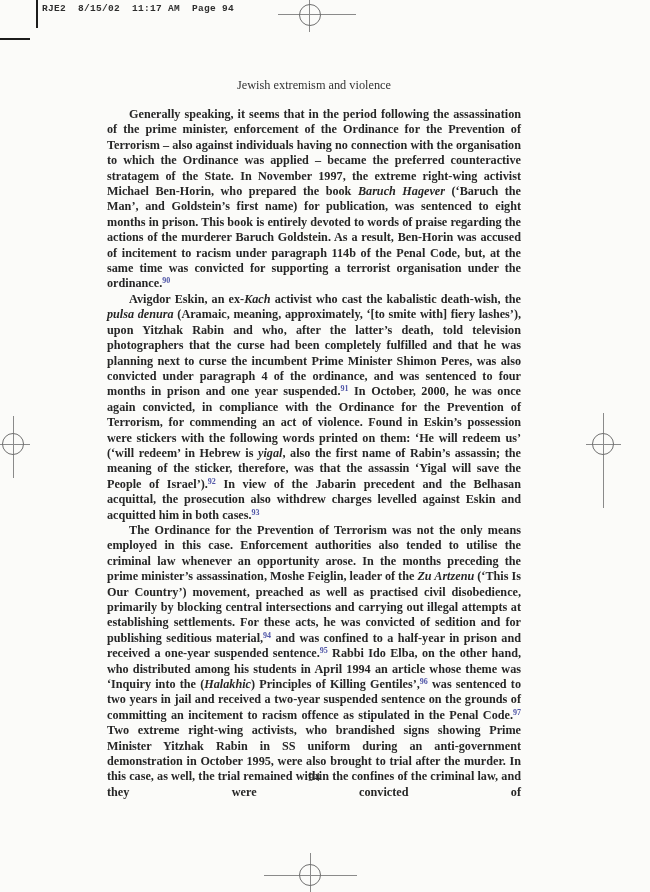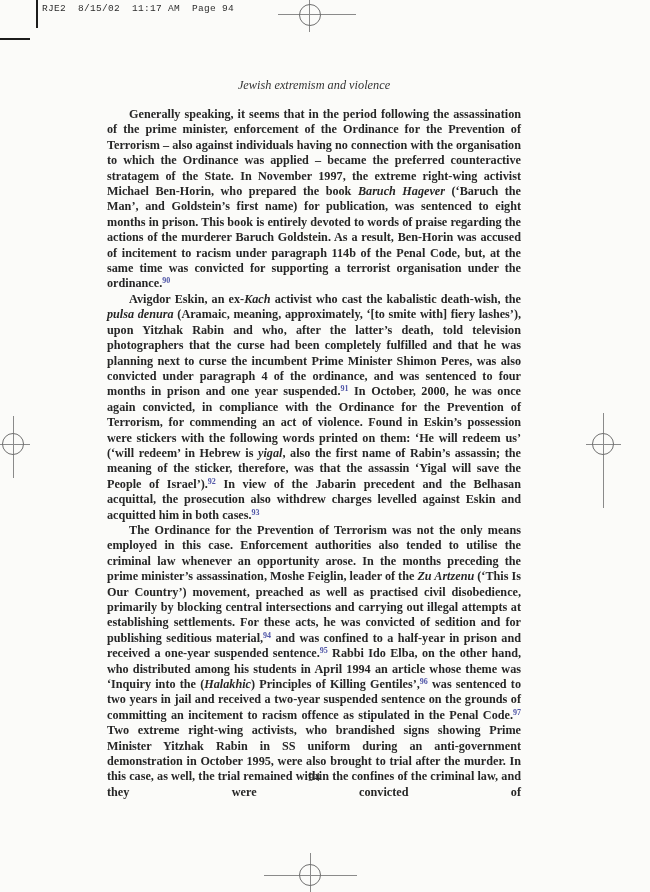--- a/index.html
+++ b/index.html
@@ -5,32 +5,32 @@
   html,body { margin:0; padding:0; }
   body {
     width:650px; height:892px; position:relative; overflow:hidden;
     background:#fbfbf9;
     font-family:"Liberation Serif", serif;
   }
   
   .print-header {
     position:absolute; left:42px; top:3px;
     font-family:"Liberation Mono", monospace;
-    font-size:9.5px; color:#2e2e2e; white-space:pre; letter-spacing:0.3px;
+    font-size:9.5px; color:#2e2e2e; white-space:pre; letter-spacing:0.3px;font-weight:bold;
   }
   
   .corner-line { position:absolute; background:#1c1c1c; }
   
   .mark-line   { position:absolute; background:var(--mark-gray); }
   .mark-circle { position:absolute; width:20px; height:20px; border-radius:50%;
                  border:1px solid #6f6f6f; background:transparent; }
   
   .running-head {
     position:absolute; left:107px; top:78px; width:414px;
-    text-align:center; font-style:italic; font-size:12.3px; color:#333;
+    text-align:center; font-size:12.3px; color:#333;
   }
   
   .body-text {
     position:absolute; left:107px; top:107px; width:414px;
     font-size:12.2px; line-height:15.4px; color:var(--body-color);
     text-align:justify;
   }
   .para { margin:0; text-indent:22px;font-weight:bold; }
   .para.continued { text-align-last:justify; }
   .para em { font-style:italic; }

